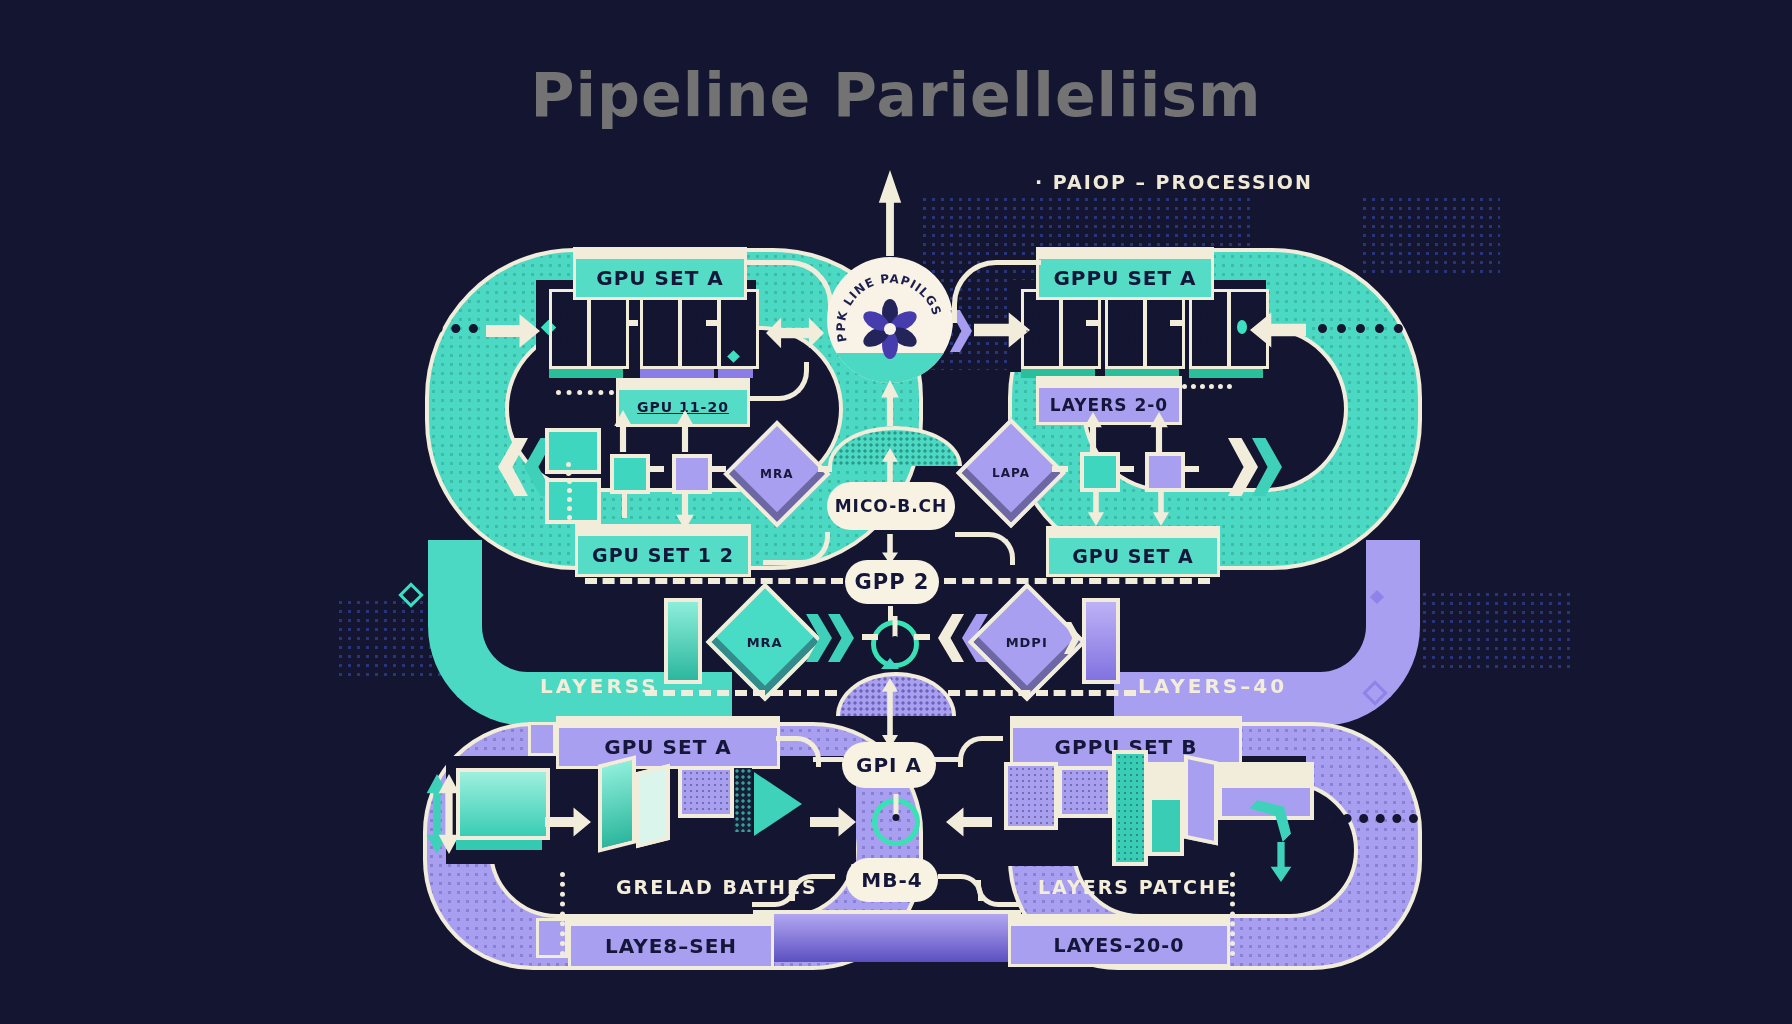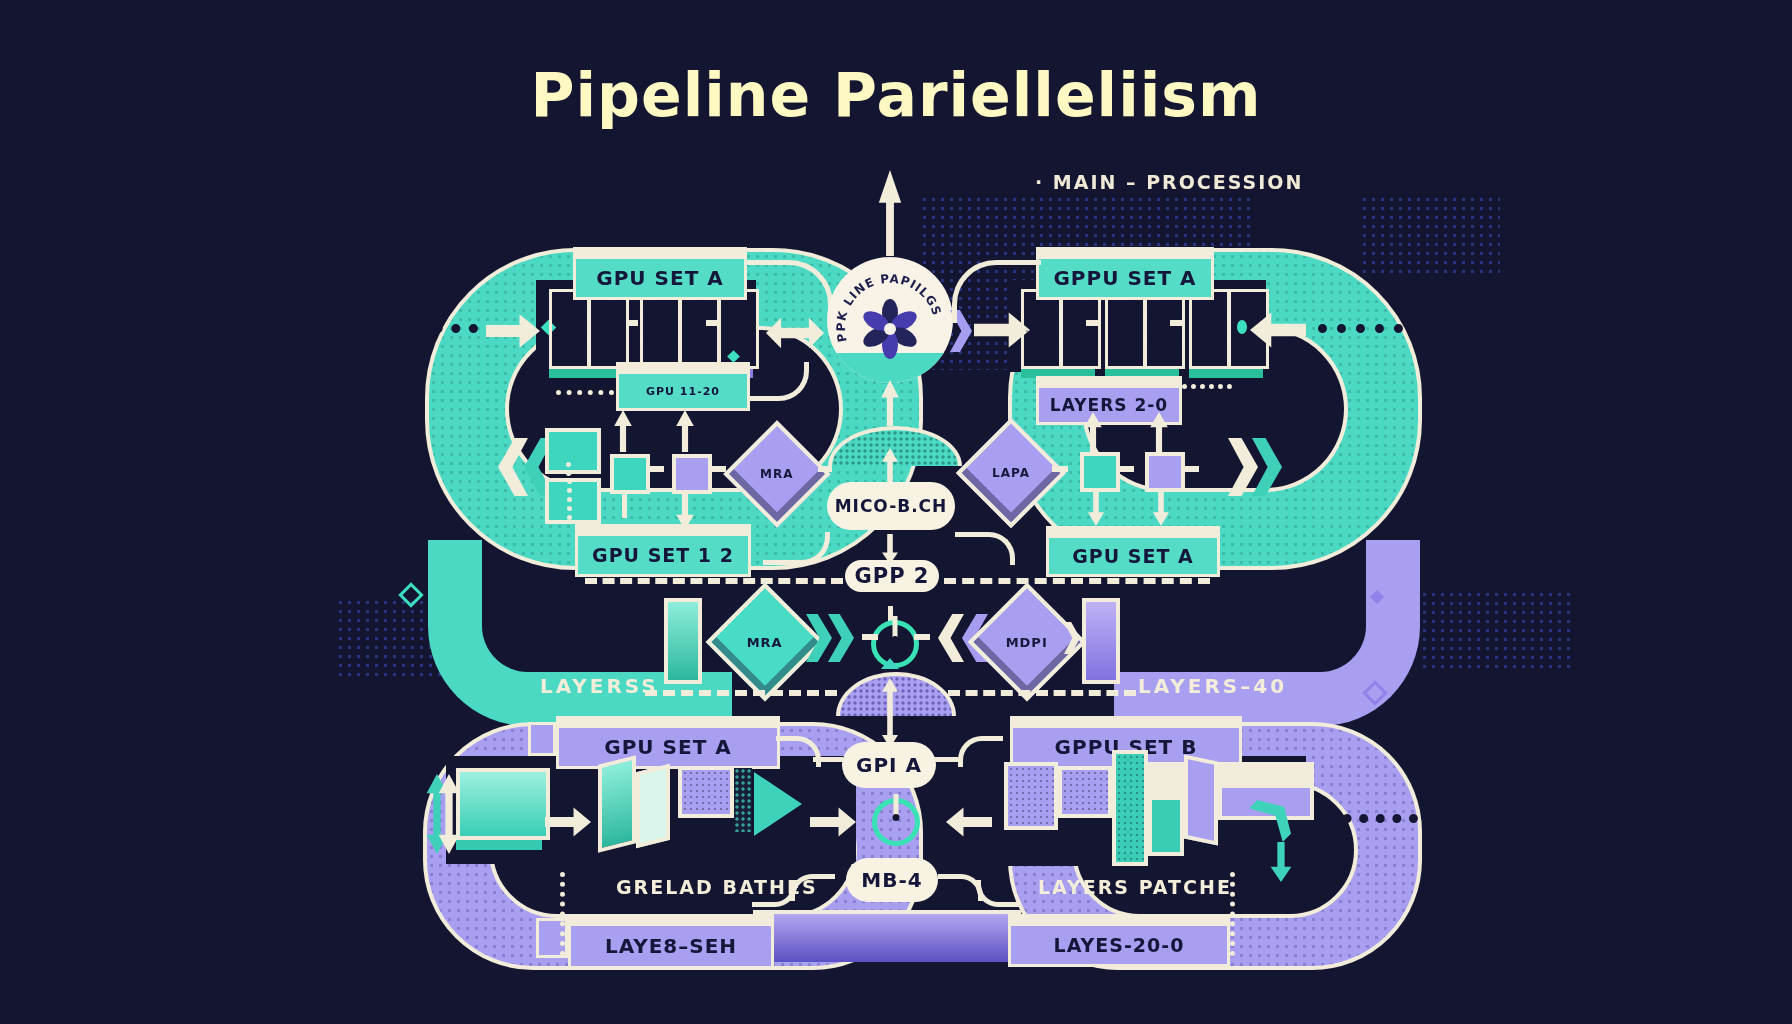--- a/index.html
+++ b/index.html
@@ -49,40 +49,40 @@
   .diam>span{transform:rotate(-45deg);font-weight:bold;color:#16183c;letter-spacing:1px;}
   .diam.teal{background:#48dcc6;}
   .diam.purple{background:#a89ff0;}
   .dome{border:4px solid #f2ecdb;border-bottom:0;border-radius:50% 50% 0 0 / 100% 100% 0 0;}
   .dome.teal{background-color:#4cd9c3;background-image:radial-gradient(circle, rgba(10,90,78,.5) 1.5px, transparent 1.7px);background-size:6px 6px;}
   .dome.purple{background-color:#a89ff0;background-image:radial-gradient(circle, rgba(50,40,130,.5) 1.5px, transparent 1.7px);background-size:6px 6px;}
   .pwr{border-radius:50%;border:5px solid #38e2b5;}
   .pwr::before{content:"";position:absolute;left:50%;top:-9px;width:5px;height:23px;background:#f2ecdb;transform:translateX(-50%);}
   .pwr::after{content:"";position:absolute;top:11px;left:50%;width:7px;height:7px;background:#131531;border-radius:50%;transform:translateX(-50%);}
   .rot45{transform:rotate(45deg);}
-  .title{width:100%;text-align:center;font-size:60px;font-weight:bold;color:#fef9c3;letter-spacing:1px;}
+  .title{width:100%;text-align:center;font-size:60px;font-weight:bold;color:#737373;letter-spacing:1px;}
   .subs{font-size:19px;font-weight:bold;letter-spacing:2px;color:#efe9d6;line-height:29px;white-space:nowrap;}
   .hub{border-radius:50%;overflow:hidden;background:#f8f3e6;}
   .hub .btm{position:absolute;bottom:0;left:0;right:0;height:30px;background:#4cd9c3;}
 </style>
 </head>
 <body>
 
 <div id="canvas">
 
   <div class="abs dots" style="left:920px;top:195px;width:330px;height:175px;"></div>
   <div class="abs dots" style="left:1360px;top:195px;width:140px;height:80px;"></div>
   <div class="abs dots" style="left:336px;top:598px;width:120px;height:80px;"></div>
   <div class="abs dots" style="left:1420px;top:590px;width:150px;height:80px;"></div>
 
   <div class="abs title" style="left:0;top:60px;">Pipeline Parielleliism</div>
   <div class="abs subs" style="left:440px;top:168px;width:302px;text-align:right;">
   </div>
   <div class="abs subs" style="left:1035px;top:168px;width:330px;text-align:left;">
-    <div>· MAIN – PROCESSION</div>
+    <div>· PAIOP – PROCESSION</div>
   </div>
   <div class="abs arr up" style="left:876px;top:170px;width:28px;height:86px;"></div>
 
   <div class="blob teal" style="left:425px;top:248px;width:490px;height:314px;">
     <div class="hole" style="inset:74px 76px;border-radius:95px;"></div>
   </div>
   <div class="blob teal" style="left:1008px;top:248px;width:406px;height:314px;">
     <div class="hole" style="inset:74px 70px;border-radius:95px;"></div>
   </div>
   <div class="abs pipe-l" style="left:428px;top:540px;width:250px;height:132px;"></div>
@@ -109,21 +109,21 @@
   <div class="abs gbox gpurp ht" style="left:640px;top:289px;width:35px;height:74px;"></div>
   <div class="abs gbox gpurp ht" style="left:679px;top:289px;width:35px;height:74px;"></div>
   <div class="abs" style="left:706px;top:320px;width:12px;height:6px;background:#f2ecdb;"></div>
   <div class="abs gbox gpurp ht" style="left:718px;top:289px;width:35px;height:74px;"></div>
   <div class="abs" style="left:549px;top:369px;width:74px;height:9px;background:#2abf9b;"></div>
   <div class="abs" style="left:640px;top:369px;width:74px;height:9px;background:#8b7ce6;"></div>
   <div class="abs" style="left:718px;top:369px;width:35px;height:9px;background:#8b7ce6;"></div>
   <div class="abs tag teal" style="left:573px;top:247px;width:168px;height:38px;font-size:20px;">
       <span>GPU SET A</span>
     </div>
-  <div class="abs tag teal" style="left:616px;top:362px;width:128px;height:34px;font-size:11px;">
+  <div class="abs tag teal" style="left:616px;top:378px;width:128px;height:34px;font-size:14px;text-decoration:underline;">
       <span>GPU 11-20</span>
     </div>
   <div class="abs" style="left:744px;top:260px;width:84px;height:58px;border-top:5px solid #f2ecdb;border-right:5px solid #f2ecdb;border-top-right-radius:44px;"></div>
   <div class="abs" style="left:748px;top:362px;width:56px;height:34px;border-bottom:5px solid #f2ecdb;border-right:5px solid #f2ecdb;border-bottom-right-radius:30px;"></div>
   <div class="abs" style="left:556px;top:390px;width:58px;border-top:5px dotted #f2ecdb;"></div>
 
   <div class="abs arr hh" style="left:766px;top:314px;width:58px;height:38px;"></div>
   <div class="abs hub" style="left:827px;top:257px;width:126px;height:126px;">
     <div class="btm"></div>
     <svg width="126" height="126" viewBox="0 0 126 126" style="position:absolute;left:0;top:0;">
@@ -212,21 +212,21 @@
       <span>GPU SET A</span>
     </div>
   <div class="abs" style="left:955px;top:532px;width:55px;height:28px;border-top:5px solid #f2ecdb;border-right:5px solid #f2ecdb;border-top-right-radius:26px;"></div>
 
   <div class="abs dome teal" style="left:828px;top:426px;width:126px;height:36px;"></div>
   <div class="abs arr up" style="left:880px;top:448px;width:20px;height:36px;"></div>
   <div class="abs pill" style="left:827px;top:482px;width:128px;height:48px;font-size:17px;">
       <span>MICO-B.CH</span>
     </div>
   <div class="abs arr down" style="left:880px;top:534px;width:20px;height:30px;"></div>
-  <div class="abs pill" style="left:845px;top:560px;width:94px;height:32px;font-size:21px;">
+  <div class="abs pill" style="left:845px;top:560px;width:94px;height:44px;font-size:21px;">
       <span>GPP 2</span>
     </div>
   <div class="abs" style="left:585px;top:578px;width:258px;border-top:6px dashed #f2ecdb;"></div>
   <div class="abs" style="left:944px;top:578px;width:266px;border-top:6px dashed #f2ecdb;"></div>
   <div class="abs" style="left:888px;top:606px;width:5px;height:16px;background:#f2ecdb;"></div>
   <div class="abs pwr" style="left:871px;top:620px;width:38px;height:38px;"></div>
   <div class="abs" style="left:881px;top:658px;width:0;height:0;border-left:9px solid transparent;border-right:9px solid transparent;border-bottom:11px solid #3fd6c0;"></div>
   <div class="abs dome purple" style="left:836px;top:672px;width:112px;height:40px;"></div>
   <div class="abs arr up" style="left:880px;top:678px;width:20px;height:36px;"></div>
   <div class="abs arr down" style="left:880px;top:714px;width:20px;height:34px;"></div>

